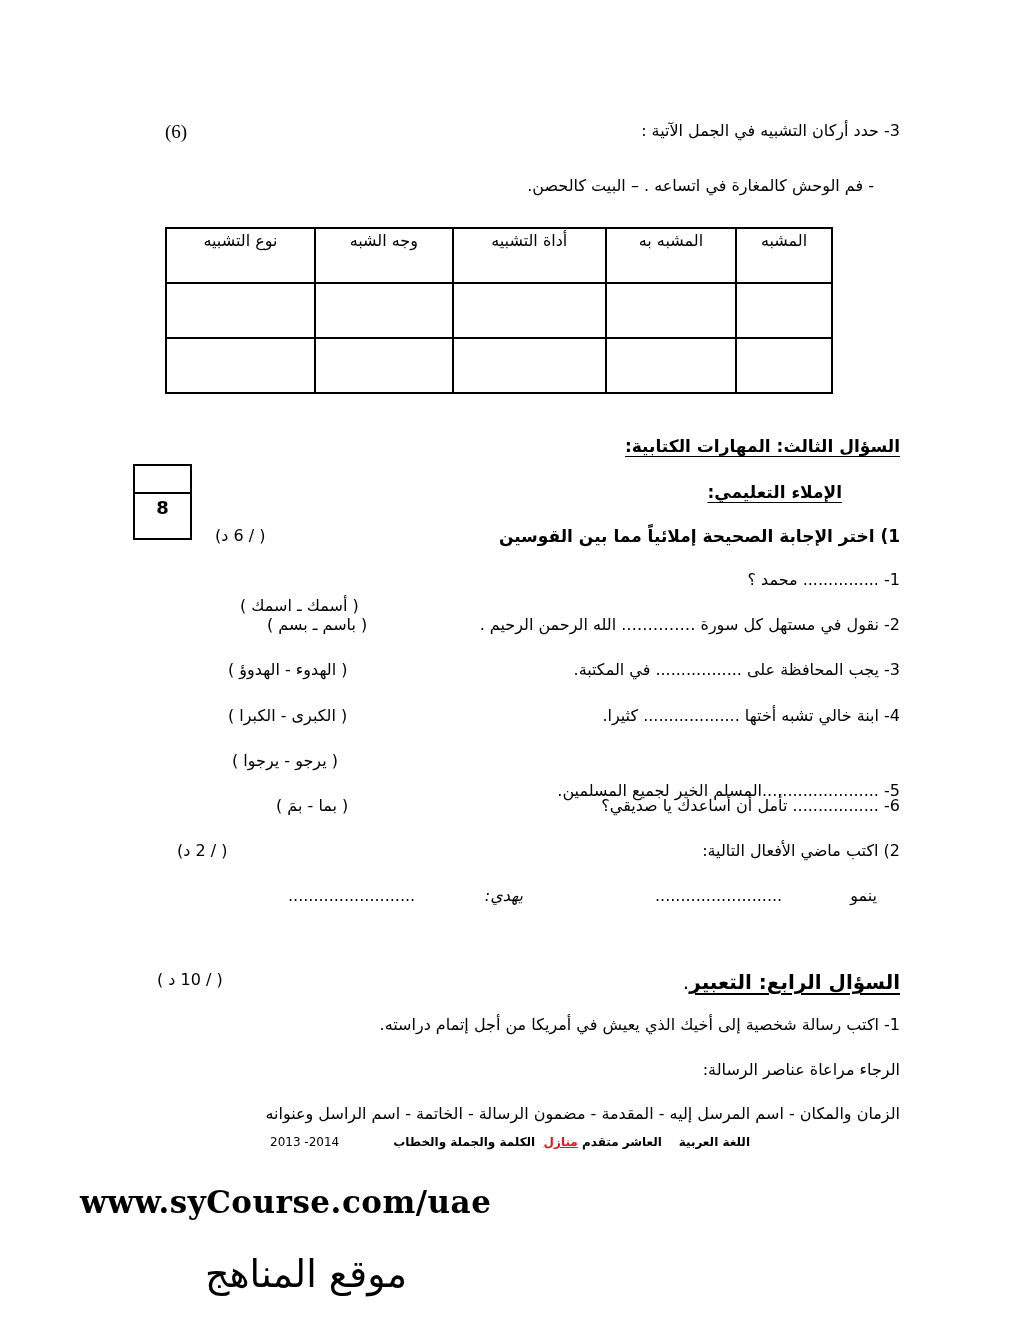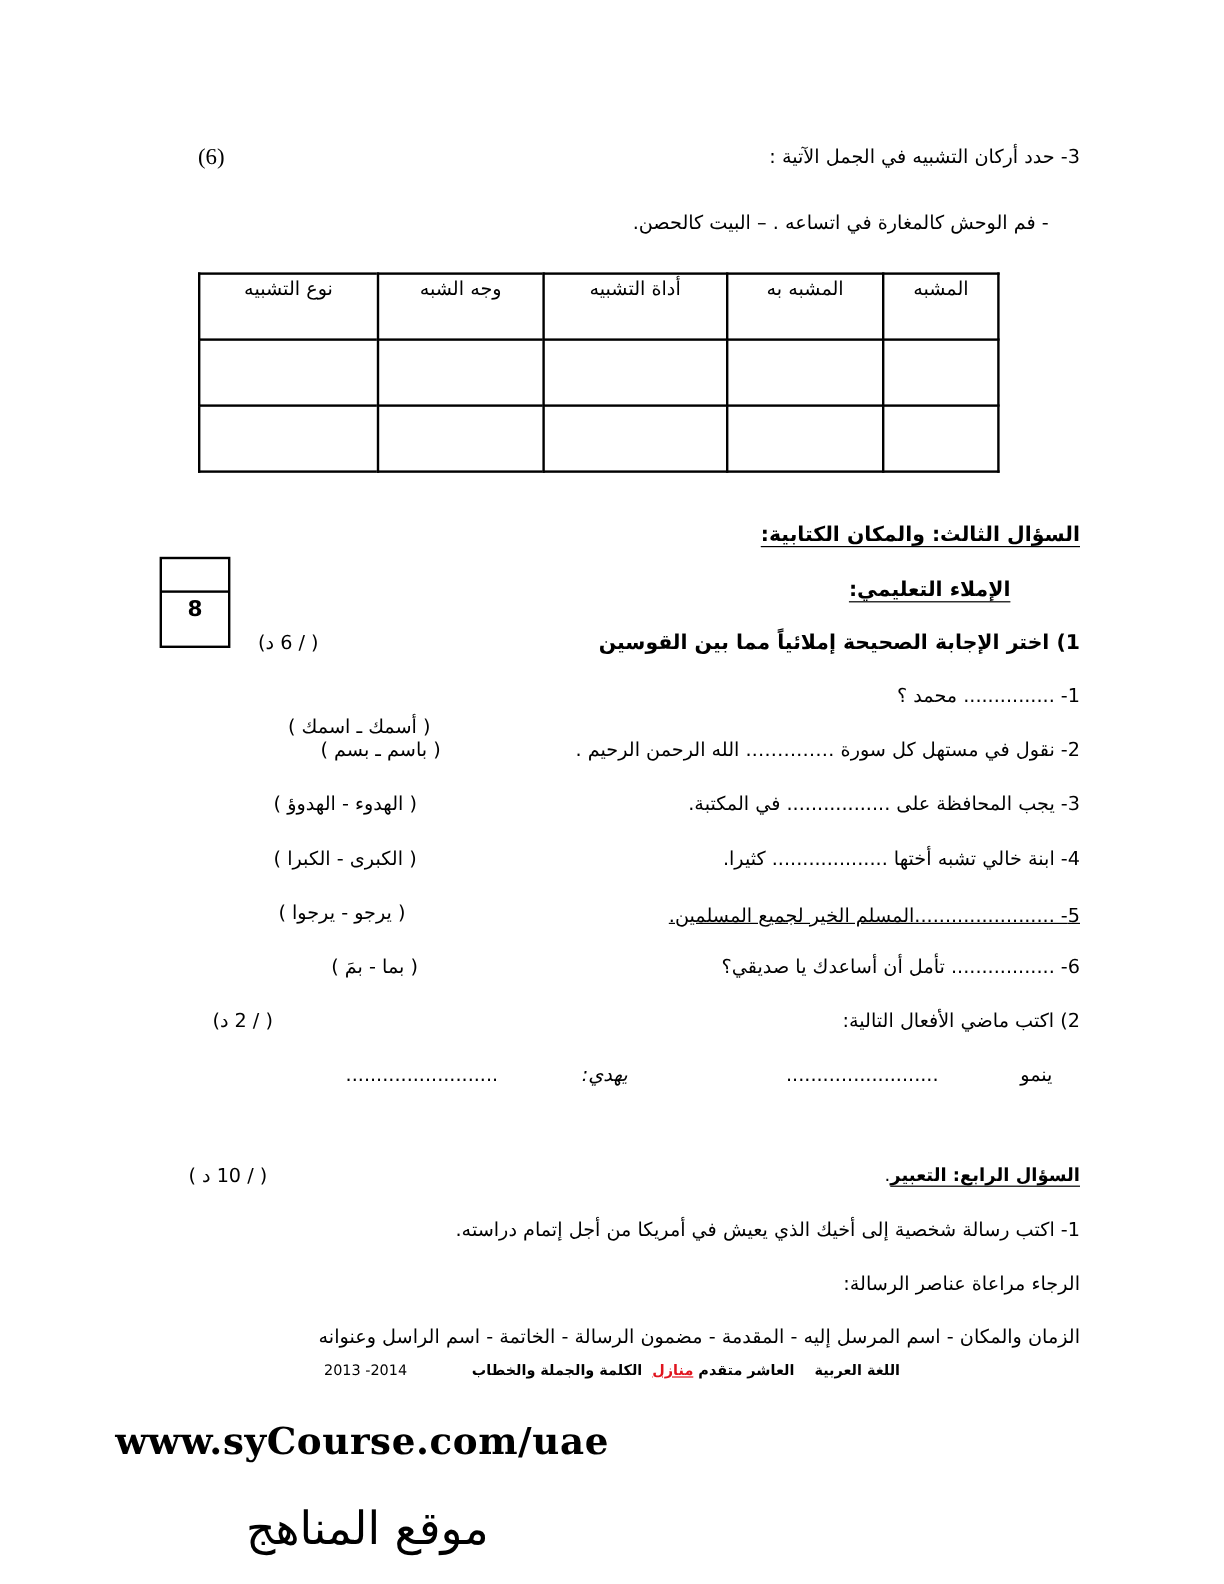--- a/index.html
+++ b/index.html
@@ -19,21 +19,21 @@
     table.tashbih tr.head td { height: 50px; }
     table.tashbih tr.row td { height: 50px; }
 
     .score-box { position: absolute; left: 133px; top: 464px; width: 55px; height: 72px;
                  border: 2px solid #000; }
     .score-box .top { height: 26px; border-bottom: 2px solid #000; }
     .score-box .val { text-align: center; font-weight: bold; font-size: 18px; padding-top: 3px; }
     .red { color: #e0141e; text-decoration: underline; text-decoration-color: #e0141e; font-weight: bold; }
 
     .footer { font-size: 12px; font-weight: bold; text-align: right; }
-    .site-url { left: 96px; top: 1184px; font-family: "DejaVu Serif", "Liberation Serif", serif;
+    .site-url { left: 80px; top: 1184px; font-family: "DejaVu Serif", "Liberation Serif", serif;
                 font-weight: bold; font-size: 31px; letter-spacing: 0.5px; }
     .site-ar { left: 205px; top: 1252px; font-size: 38px; font-family: "DejaVu Sans", sans-serif; }
   </style>
 </head>
 <body>
 
 <div class="abs rtl t18" style="right:120px; top:121px;">3- حدد أركان التشبيه  في الجمل الآتية :</div>
 <div class="abs serif" style="left:165px; top:121px; font-size:19px;">(6)</div>
 <div class="abs rtl t18" style="right:146px; top:176px;">- فم الوحش كالمغارة  في اتساعه .         – البيت كالحصن.</div>
 
@@ -56,21 +56,21 @@
   <tr class="row">
     <td></td>
     <td></td>
     <td></td>
     <td></td>
     <td></td>
   </tr>
 </tbody>
   </table>
 
-<div class="abs rtl b u" style="right:120px; top:436px; font-size:17px;">السؤال الثالث: والمكان الكتابية:</div>
+<div class="abs rtl b u" style="right:120px; top:436px; font-size:17px;">السؤال الثالث: المهارات الكتابية:</div>
 <div class="score-box">
   <div class="top"></div>
   <div class="val">8</div>
 </div>
 <div class="abs rtl b u" style="right:178px; top:482px; font-size:17px;">الإملاء التعليمي:</div>
 
 <div class="abs rtl b" style="right:120px; top:526px; font-size:17px;">1) اختر الإجابة الصحيحة إملائياً مما بين القوسين</div>
 <div class="abs rtl t18" style="left:215px; top:526px;">(      / 6 د)</div>
 
 <div class="abs rtl t18" style="right:120px; top:570px;">1- ............... محمد ؟</div>
@@ -78,35 +78,35 @@
 
 <div class="abs rtl t18" style="right:120px; top:615px;">2- نقول في مستهل كل سورة ……….…. الله الرحمن الرحيم .</div>
 <div class="abs rtl t18" style="left:267px; top:615px;">( باسم  ـ  بسم )</div>
 
 <div class="abs rtl t18" style="right:120px; top:660px;">3- يجب المحافظة على ................. في المكتبة.</div>
 <div class="abs rtl t18" style="left:228px; top:660px;">( الهدوء  -  الهدوؤ  )</div>
 
 <div class="abs rtl t18" style="right:120px; top:706px;">4- ابنة خالي تشبه أختها ................... كثيرا.</div>
 <div class="abs rtl t18" style="left:228px; top:706px;">(  الكبرى -  الكبرا  )</div>
 
-<div class="abs rtl t18" style="right:120px; top:753px;text-decoration:underline;">5- .......................المسلم الخير لجميع المسلمين.</div>
+<div class="abs rtl t18" style="right:120px; top:781px;">5- .......................المسلم الخير لجميع المسلمين.</div>
 <div class="abs rtl t18" style="left:232px; top:751px;">( يرجو  -  يرجوا  )</div>
 
 <div class="abs rtl t18" style="right:120px; top:796px;">6-  ................. تأمل أن أساعدك يا صديقي؟</div>
 <div class="abs rtl t18" style="left:276px; top:796px;">(  بما  -  بمَ  )</div>
 
 <div class="abs rtl t18" style="right:120px; top:841px;">2) اكتب ماضي الأفعال التالية:</div>
 <div class="abs rtl t18" style="left:177px; top:841px;">(      / 2 د)</div>
 
 <div class="abs rtl t18" style="right:143px; top:886px;">ينمو</div>
 <div class="abs t18" style="left:655px; top:886px;">.........................</div>
 <div class="abs rtl t18" style="right:497px; top:886px;font-style:italic;">يهدي:</div>
 <div class="abs t18" style="left:288px; top:886px;">.........................</div>
 
-<div class="abs rtl" style="right:120px; top:970px; font-size:15px;margin-left:35px;"><span class="b u">السؤال الرابع: التعبير</span><span>.</span></div>
+<div class="abs rtl" style="right:120px; top:970px; font-size:20px;margin-left:35px;"><span class="b u">السؤال الرابع: التعبير</span><span>.</span></div>
 <div class="abs rtl t18" style="left:157px; top:970px;">(      / 10 د )</div>
 <div class="abs rtl t18" style="right:120px; top:1015px;">1- اكتب رسالة شخصية إلى أخيك الذي يعيش في أمريكا من أجل إتمام دراسته.</div>
 <div class="abs rtl t18" style="right:120px; top:1060px;">الرجاء مراعاة عناصر الرسالة:</div>
 <div class="abs rtl t18" style="right:120px; top:1104px;">الزمان والمكان   - اسم المرسل إليه  - المقدمة  - مضمون الرسالة   - الخاتمة  - اسم الراسل وعنوانه</div>
 
 <div class="abs rtl footer" style="right:270px; top:1135px;">
   <span>اللغة العربية</span>&nbsp;&nbsp;&nbsp;
   <span>العاشر متقدم</span>
   <span class="red">منازل</span>&nbsp;
   <span>الكلمة والجملة والخطاب</span>

